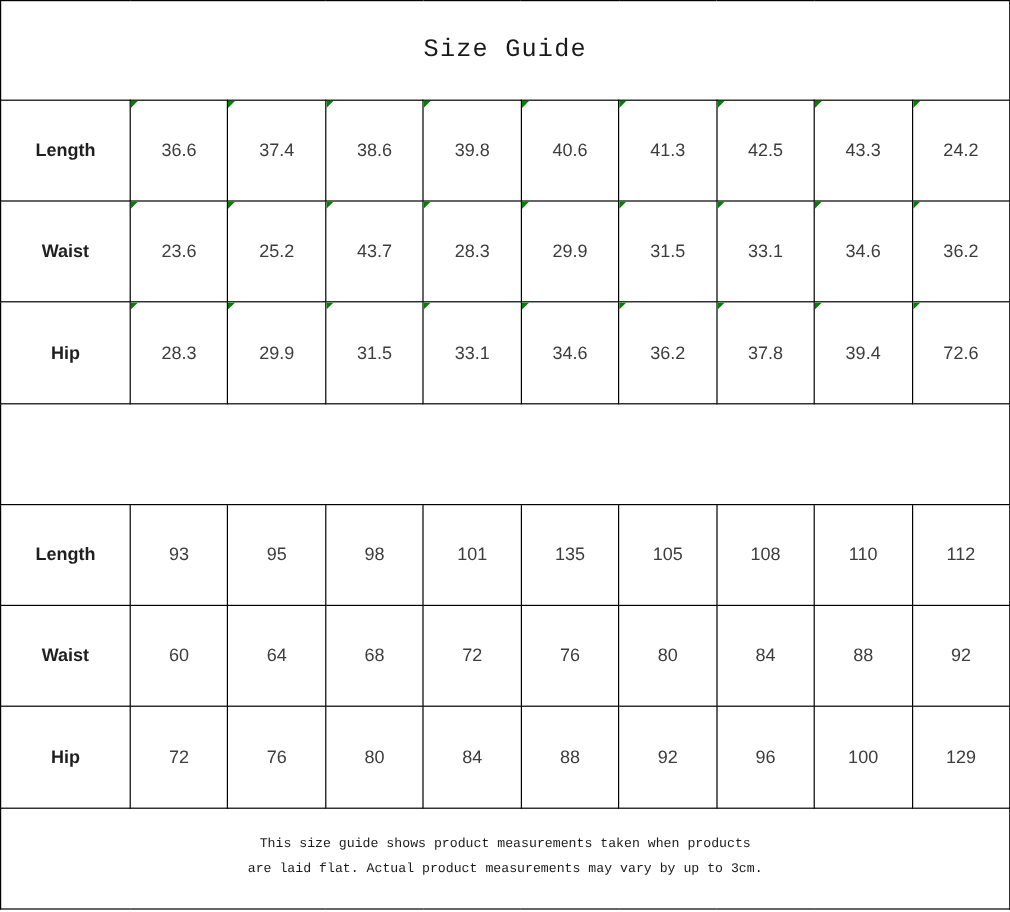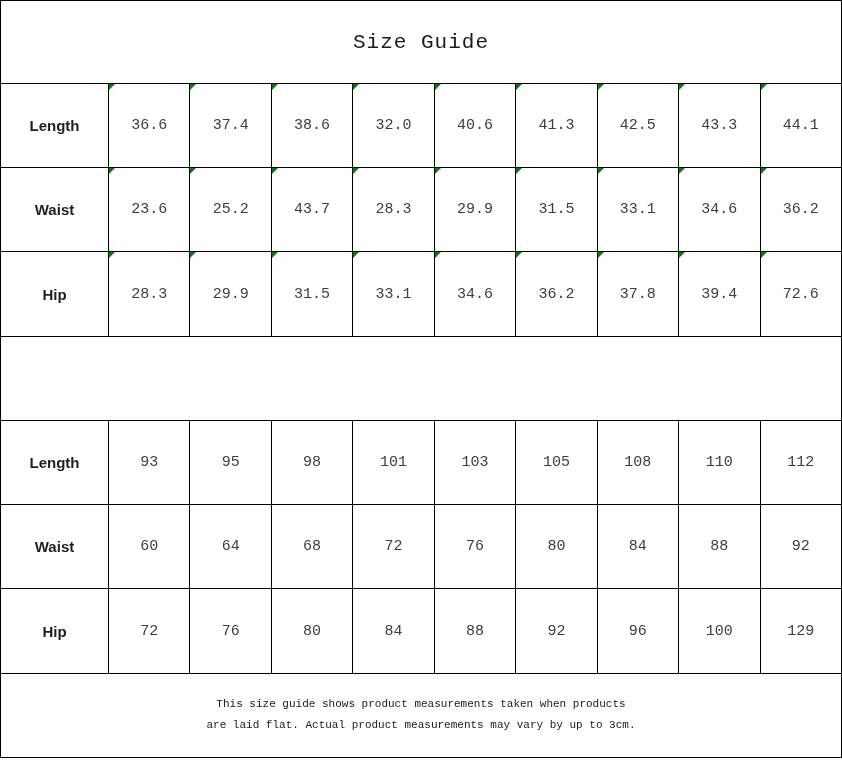--- a/index.html
+++ b/index.html
@@ -36,21 +36,20 @@
   }
   .hdr {
     font-weight: bold;
     font-size: 15px;
     color: #1f1f1f;
   }
   .val {
     font-size: 15px;
     color: #3d3d3d;
     position: relative;
-    font-family: Liberation Mono, monospace;
   }
   .corner-marker {
     position: absolute;
     top: 0;
     left: 0;
     width: 0;
     height: 0;
     border-top: 6px solid #008000;
     border-right: 6px solid transparent;
   }
@@ -82,26 +81,26 @@
     <tr class="title-row">
       <td colspan="10" class="title-cell">Size Guide</td>
     </tr>
   </tbody>
   <tbody>
       <tr>
         <td class="hdr">Length</td>
         <td class="val"><span class="corner-marker" style="border-top-color: rgb(0, 128, 0);"></span><span>36.6</span></td>
         <td class="val"><span class="corner-marker" style="border-top-color: rgb(0, 128, 0);"></span><span>37.4</span></td>
         <td class="val"><span class="corner-marker" style="border-top-color: rgb(0, 128, 0);"></span><span>38.6</span></td>
-        <td class="val"><span class="corner-marker" style="border-top-color: rgb(0, 128, 0);"></span><span>32.0</span></td>
+        <td class="val"><span class="corner-marker" style="border-top-color: rgb(0, 128, 0);"></span><span>39.8</span></td>
         <td class="val"><span class="corner-marker" style="border-top-color: rgb(0, 128, 0);"></span><span>40.6</span></td>
         <td class="val"><span class="corner-marker" style="border-top-color: rgb(0, 128, 0);"></span><span>41.3</span></td>
         <td class="val"><span class="corner-marker" style="border-top-color: rgb(0, 128, 0);"></span><span>42.5</span></td>
         <td class="val"><span class="corner-marker" style="border-top-color: rgb(0, 128, 0);"></span><span>43.3</span></td>
-        <td class="val"><span class="corner-marker" style="border-top-color: rgb(0, 128, 0);"></span><span>44.1</span></td>
+        <td class="val"><span class="corner-marker" style="border-top-color: rgb(0, 128, 0);"></span><span>24.2</span></td>
       </tr>
       <tr>
         <td class="hdr">Waist</td>
         <td class="val"><span class="corner-marker" style="border-top-color: rgb(0, 128, 0);"></span><span>23.6</span></td>
         <td class="val"><span class="corner-marker" style="border-top-color: rgb(0, 128, 0);"></span><span>25.2</span></td>
         <td class="val"><span class="corner-marker" style="border-top-color: rgb(0, 128, 0);"></span><span>43.7</span></td>
         <td class="val"><span class="corner-marker" style="border-top-color: rgb(0, 128, 0);"></span><span>28.3</span></td>
         <td class="val"><span class="corner-marker" style="border-top-color: rgb(0, 128, 0);"></span><span>29.9</span></td>
         <td class="val"><span class="corner-marker" style="border-top-color: rgb(0, 128, 0);"></span><span>31.5</span></td>
         <td class="val"><span class="corner-marker" style="border-top-color: rgb(0, 128, 0);"></span><span>33.1</span></td>
@@ -126,21 +125,21 @@
       <td colspan="10" class="spacer-cell"></td>
     </tr>
   </tbody>
   <tbody>
       <tr>
         <td class="hdr">Length</td>
         <td class="val"><span>93</span></td>
         <td class="val"><span>95</span></td>
         <td class="val"><span>98</span></td>
         <td class="val"><span>101</span></td>
-        <td class="val"><span>103</span></td>
+        <td class="val"><span>135</span></td>
         <td class="val"><span>105</span></td>
         <td class="val"><span>108</span></td>
         <td class="val"><span>110</span></td>
         <td class="val"><span>112</span></td>
       </tr>
       <tr>
         <td class="hdr">Waist</td>
         <td class="val"><span>60</span></td>
         <td class="val"><span>64</span></td>
         <td class="val"><span>68</span></td>

